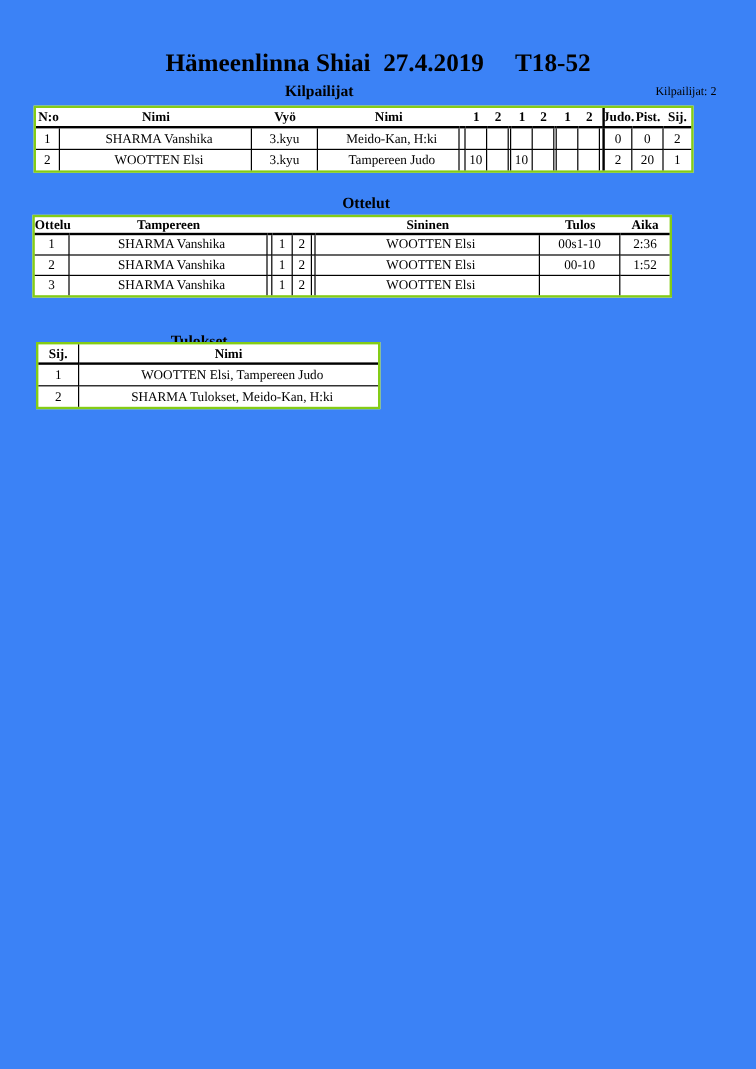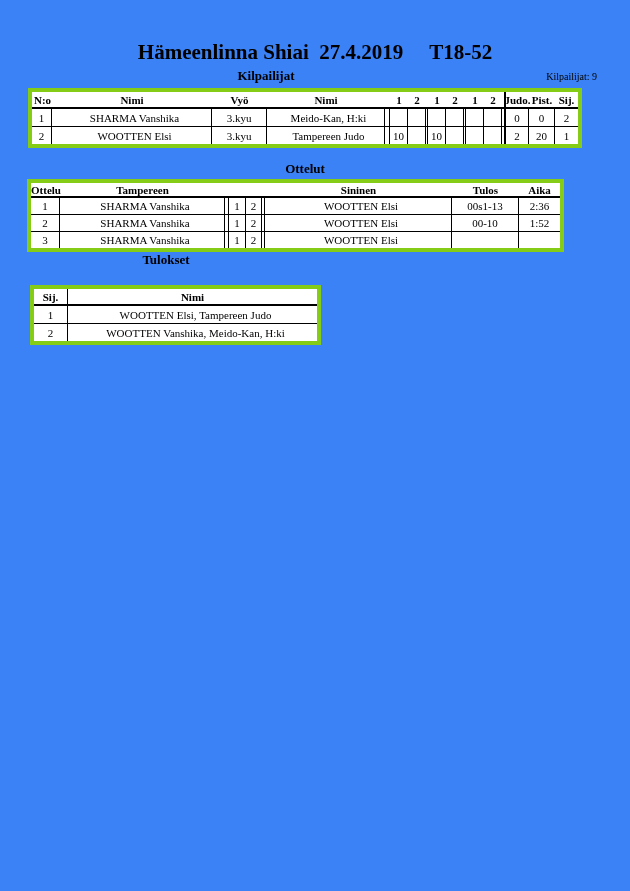--- a/index.html
+++ b/index.html
@@ -13,21 +13,21 @@
     font-size:21px;font-weight:bold;white-space:pre;letter-spacing:0px;
   }
   .sec-heading{
     position:absolute;transform:translateX(-50%);
     font-size:13px;font-weight:bold;white-space:nowrap;
   }
   .count-label{
     position:absolute;top:71px;right:33px;font-size:10px;white-space:nowrap;
   }
   .grid{
-    position:absolute;display:grid;border:4px solid #84cc16;background:#fff;
+    position:absolute;display:grid;border:2px solid #84cc16;background:#fff;
     font-size:11px;line-height:12px;
   }
   .grid > div{
     box-sizing:border-box;display:flex;align-items:center;justify-content:center;
     white-space:nowrap;overflow:visible;
   }
   .h{font-weight:bold;border-bottom:2px solid #000;}
   .hl{justify-content:flex-start;padding-left:1px;}
   .vr{border-right:1px solid #000;}
   .rb{border-bottom:1px solid #000;}
@@ -54,21 +54,21 @@
   }
 </style>
 </head>
 <body>
 
 <div class="page">
 
   <div class="title">Hämeenlinna Shiai  27.4.2019     T18-52</div>
 
   <div class="sec-heading" style="left:266px;top:68px;">Kilpailijat</div>
-  <div class="count-label">Kilpailijat: 9</div>
+  <div class="count-label">Kilpailijat: 2</div>
 
   <div class="grid t1">
 
     <div class="h hl">N:o</div>
     <div class="h">Nimi</div>
     <div class="h">Vyö</div>
     <div class="h">Nimi</div>
     <div class="h"></div>
     <div class="h">1</div>
     <div class="h">2</div>
@@ -134,21 +134,21 @@
     <div class="h">Tulos</div>
     <div class="h">Aika</div>
 
     <div class="rb vr">1</div>
     <div class="rb vr lft">SHARMA Vanshika</div>
     <div class="rb vr"></div>
     <div class="rb vr">1</div>
     <div class="rb vr">2</div>
     <div class="rb vr"></div>
     <div class="rb vr lft">WOOTTEN Elsi</div>
-    <div class="rb vr">00s1-13</div>
+    <div class="rb vr">00s1-10</div>
     <div class="rb">2:36</div>
 
     <div class="rb vr">2</div>
     <div class="rb vr lft">SHARMA Vanshika</div>
     <div class="rb vr"></div>
     <div class="rb vr">1</div>
     <div class="rb vr">2</div>
     <div class="rb vr"></div>
     <div class="rb vr lft">WOOTTEN Elsi</div>
     <div class="rb vr">00-10</div>
@@ -158,26 +158,26 @@
     <div class="vr lft">SHARMA Vanshika</div>
     <div class="vr"></div>
     <div class="vr">1</div>
     <div class="vr">2</div>
     <div class="vr"></div>
     <div class="vr lft">WOOTTEN Elsi</div>
     <div class="vr"></div>
     <div></div>
   </div>
 
-  <div class="sec-heading" style="left:166px;top:252px;">Tulokset</div>
+  <div class="sec-heading" style="left:166px;top:276px;">Tulokset</div>
 
   <div class="grid t3">
     <div class="h vr">Sij.</div>
     <div class="h">Nimi</div>
 
     <div class="rb vr">1</div>
     <div class="rb lft">WOOTTEN Elsi, Tampereen Judo</div>
 
     <div class="vr">2</div>
-    <div class="lft">WOOTTEN Vanshika, Meido-Kan, H:ki</div>
+    <div class="lft">SHARMA Tulokset, Meido-Kan, H:ki</div>
   </div>
 
 </div>
 
 </body></html>

